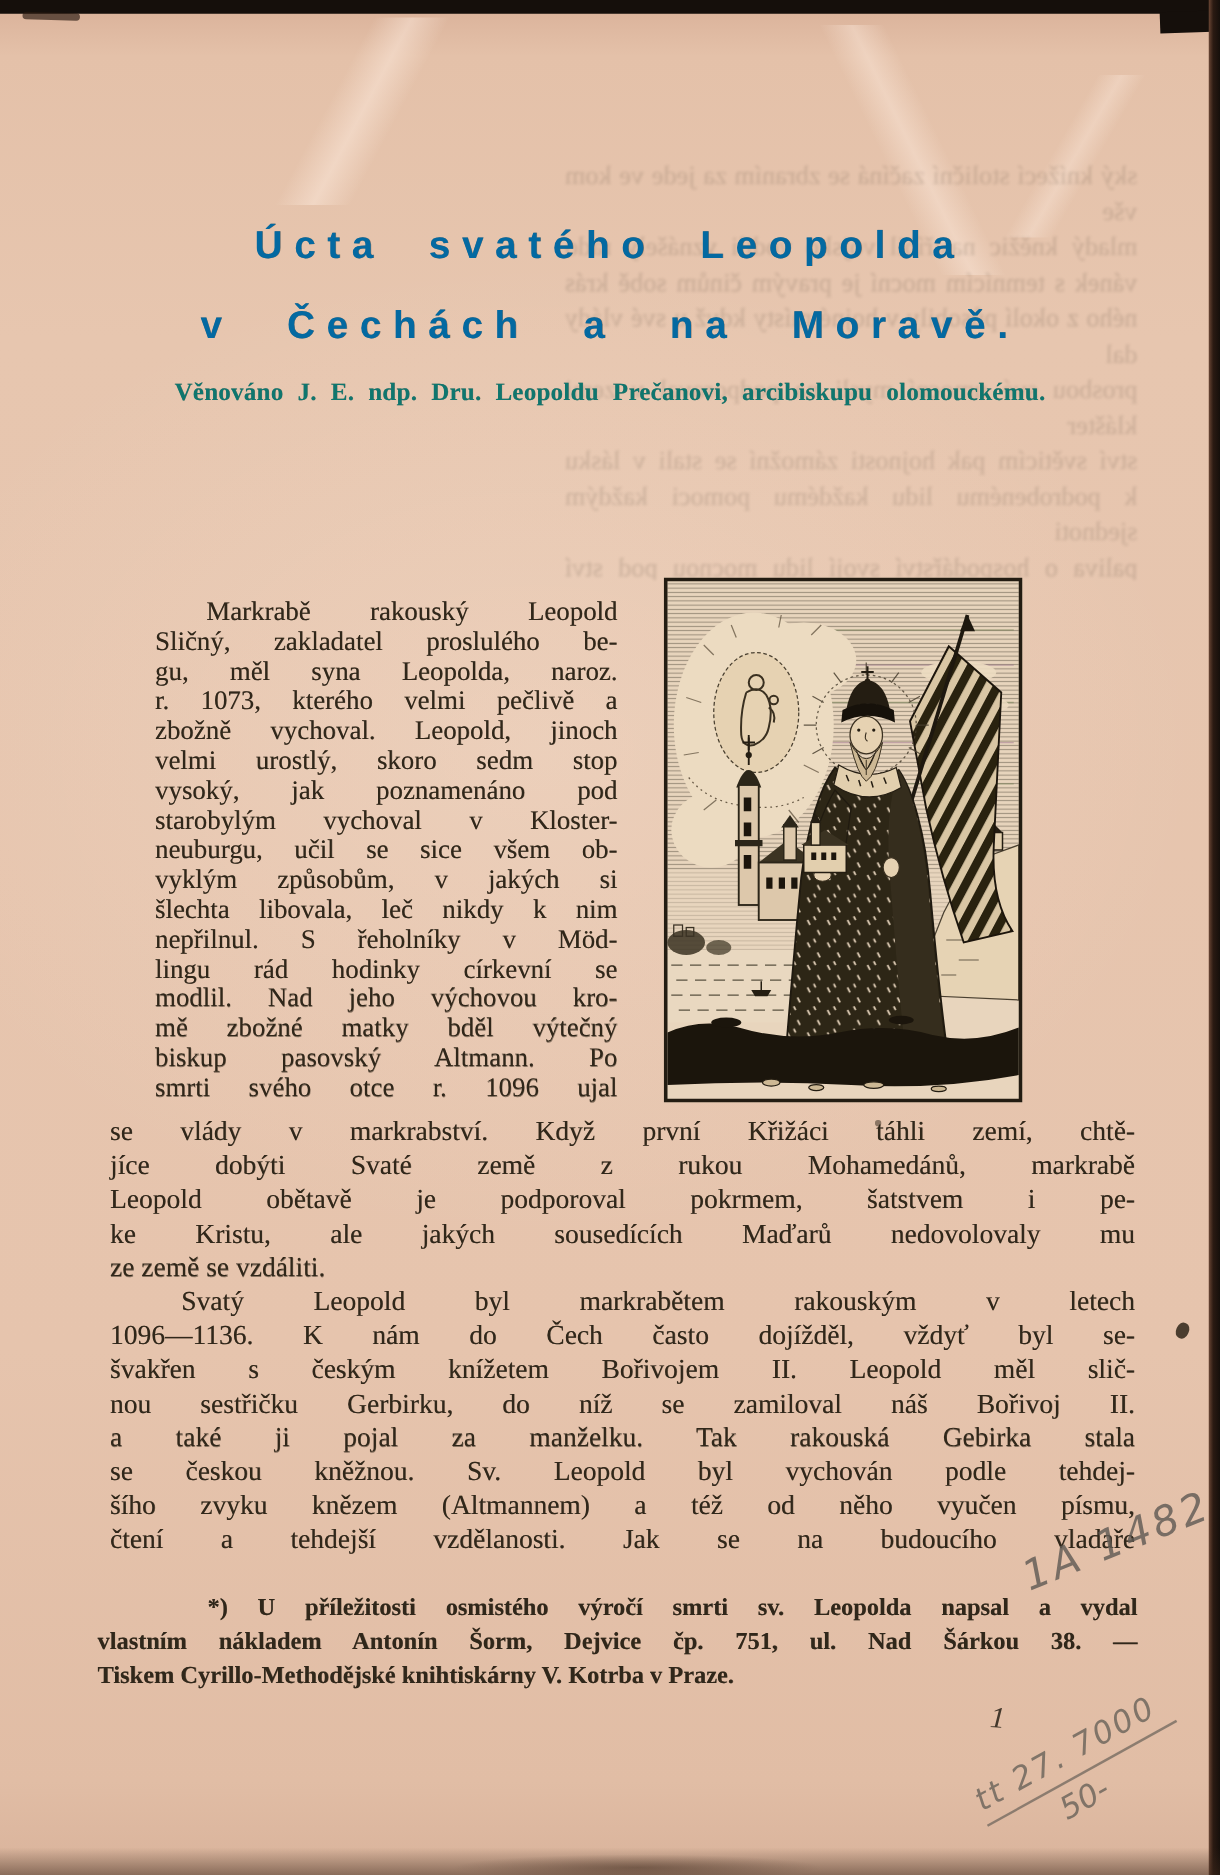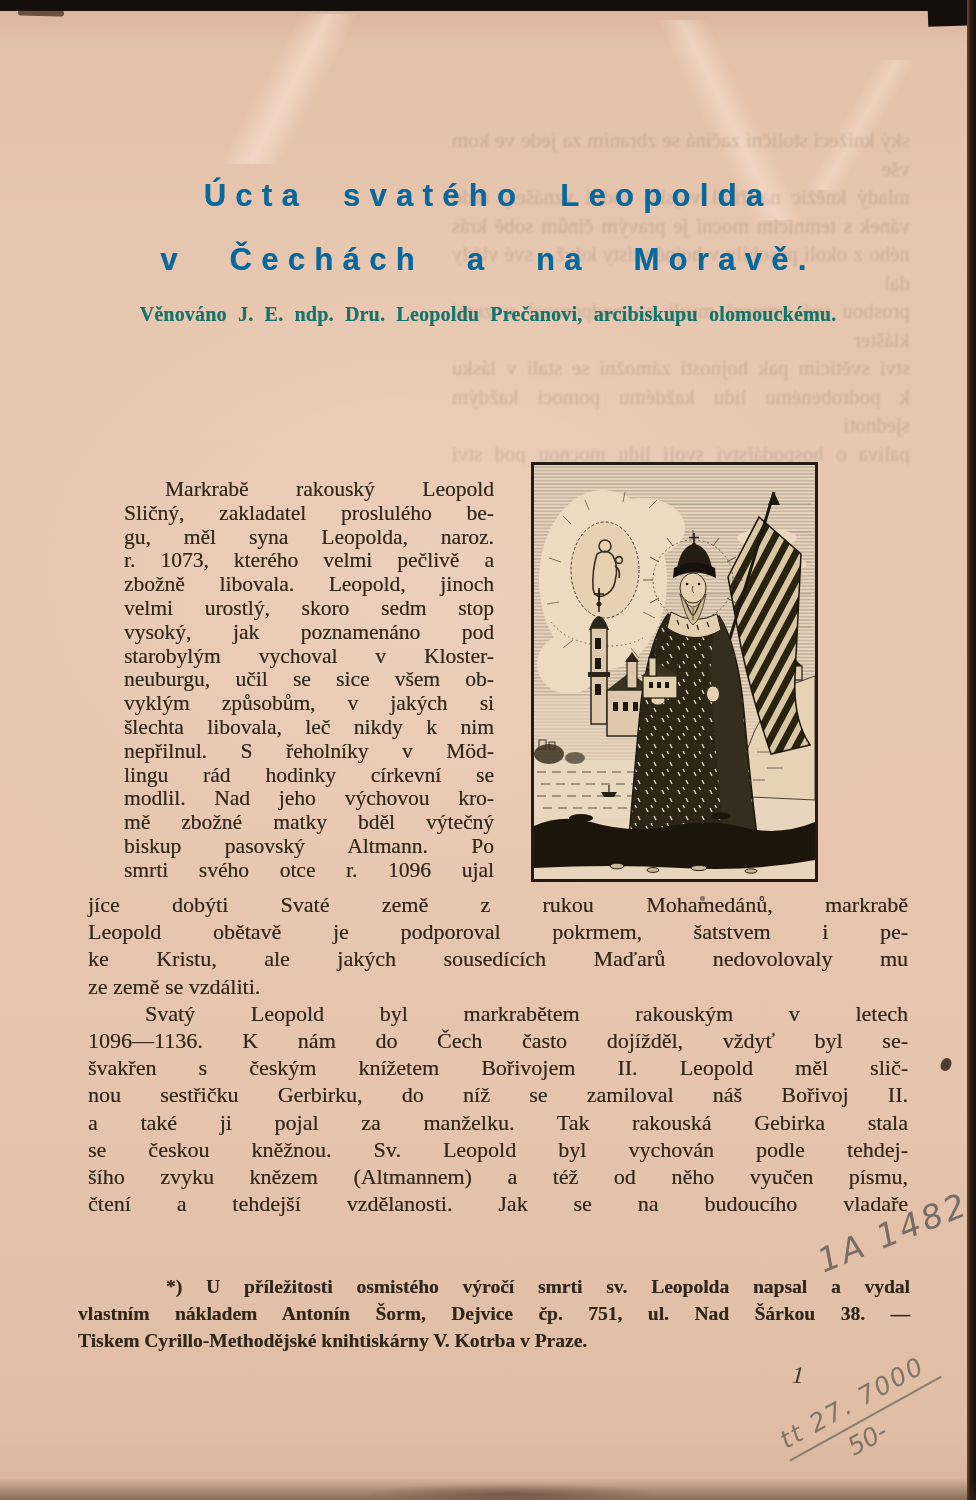--- a/index.html
+++ b/index.html
@@ -90,21 +90,21 @@
     <div class="t2">v Čechách a na Moravě.</div>
   </h1>
 
   <div class="dedication">Věnováno J. E. ndp. Dru. Leopoldu Prečanovi, arcibiskupu olomouckému.</div>
 
   <div class="column bodytext">
       <div class="tline indent">Markrabě rakouský Leopold</div>
       <div class="tline">Sličný, zakladatel proslulého be-</div>
       <div class="tline">gu, měl syna Leopolda, naroz.</div>
       <div class="tline">r. 1073, kterého velmi pečlivě a</div>
-      <div class="tline">zbožně libovala. Leopold, jinoch</div>
+      <div class="tline">zbožně vychoval. Leopold, jinoch</div>
       <div class="tline">velmi urostlý, skoro sedm stop</div>
       <div class="tline">vysoký, jak poznamenáno pod</div>
       <div class="tline">starobylým vychoval v Kloster-</div>
       <div class="tline">neuburgu, učil se sice všem ob-</div>
       <div class="tline">vyklým způsobům, v jakých si</div>
       <div class="tline">šlechta libovala, leč nikdy k nim</div>
       <div class="tline">nepřilnul. S řeholníky v Möd-</div>
       <div class="tline">lingu rád hodinky církevní se</div>
       <div class="tline">modlil. Nad jeho výchovou kro-</div>
       <div class="tline">mě zbožné matky bděl výtečný</div>
@@ -249,20 +249,21 @@
           <ellipse cx="122" cy="408" rx="6" ry="2.4"></ellipse>
           <ellipse cx="168" cy="406" rx="8" ry="2.6"></ellipse>
           <ellipse cx="220" cy="409" rx="6" ry="2.2"></ellipse>
         </g>
       </g>
       <rect x="1.5" y="1.5" width="284" height="417" fill="none" stroke="#231c12" stroke-width="3"></rect>
     </svg>
   </figure>
 
   <div class="full bodytext">
+      <div class="tline">se vlády v markrabství. Když první Křižáci táhli zemí, chtě-</div>
       <div class="tline">jíce dobýti Svaté země z rukou Mohamedánů, markrabě</div>
       <div class="tline">Leopold obětavě je podporoval pokrmem, šatstvem i pe-</div>
       <div class="tline">ke Kristu, ale jakých sousedících Maďarů nedovolovaly mu</div>
       <div class="tline flush">ze země se vzdáliti.</div>
       <div class="tline indent">Svatý Leopold byl markrabětem rakouským v letech</div>
       <div class="tline">1096—1136. K nám do Čech často dojížděl, vždyť byl se-</div>
       <div class="tline">švakřen s českým knížetem Bořivojem II. Leopold měl slič-</div>
       <div class="tline">nou sestřičku Gerbirku, do níž se zamiloval náš Bořivoj II.</div>
       <div class="tline">a také ji pojal za manželku. Tak rakouská Gebirka stala</div>
       <div class="tline">se českou kněžnou. Sv. Leopold byl vychován podle tehdej-</div>

